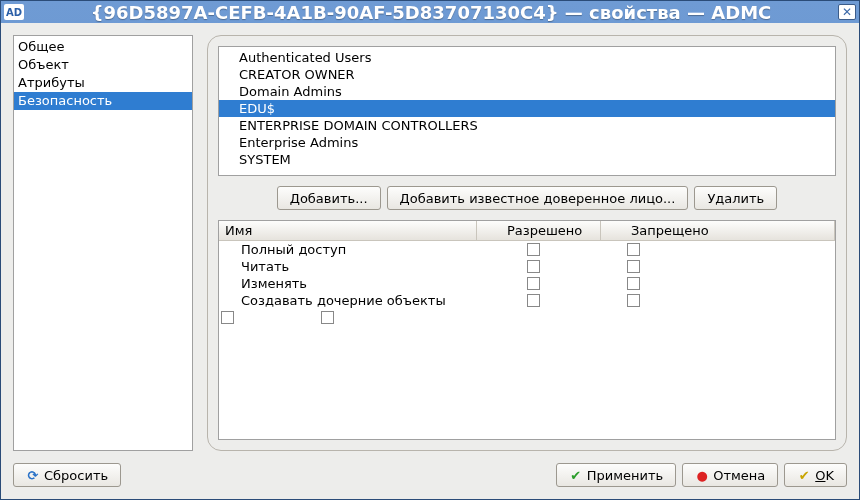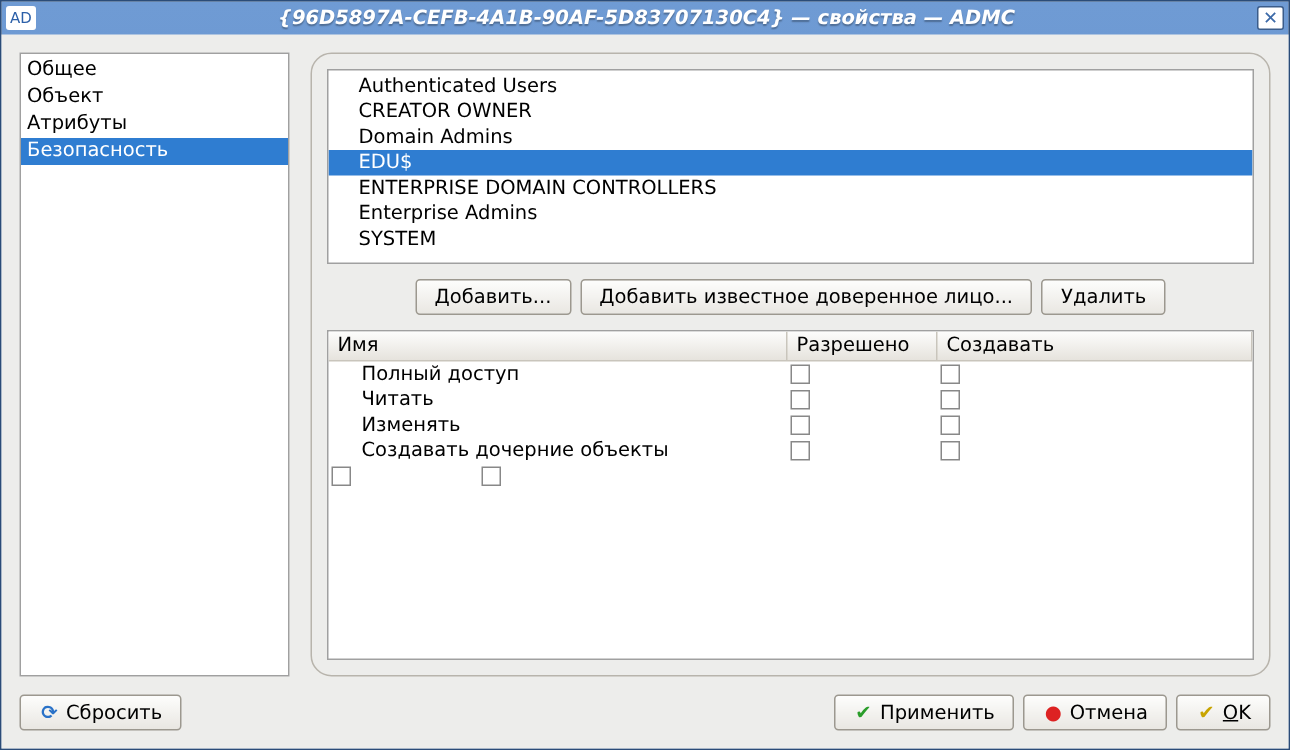--- a/index.html
+++ b/index.html
@@ -24,32 +24,31 @@
     align-items: center;
     justify-content: space-between;
     padding: 0 3px;
     color: #fff;
     font-weight: bold;
   }
   .titlebar .icon-box {
     width: 20px; height: 16px;
     background: #fff;
     color: #2b5fa8;
-    font-weight: normal;
+    font-weight: bold;
     font-size: 10px;
     display: flex;
     align-items: center;
     justify-content: center;
     border-radius: 2px;
   }
   .titlebar .title {
     flex: 1;
     text-align: center;
-    font-style: italic;
-    font-size: 13px;
+    font-size: 18px;
     text-shadow: 0 1px 1px rgba(0,0,0,0.3);
     white-space: nowrap;
     overflow: hidden;
   }
   .titlebar .close-btn {
     width: 18px; height: 16px;
     background: #fff;
     color: #3d6aa8;
     border: 1px solid #3b5c8a;
     border-radius: 2px;
@@ -140,20 +139,21 @@
     border: 1px solid #a0a0a0;
     flex: 1;
     display: flex;
     flex-direction: column;
     overflow: hidden;
   }
   .perm-header {
     display: flex;
     background: linear-gradient(to bottom, #fdfdfc, #e6e3dd);
     border-bottom: 1px solid #c9c5bc;
+    gap: 24px;
   }
   .perm-header .col {
     padding: 2px 6px;
     border-right: 1px solid #c9c5bc;
     font-weight: normal;
   }
   .col-name { flex: 1; }
   .col-allow { width: 100px; text-align: left; }
   .col-deny { width: 210px; text-align: left; }
   .perm-body { flex: 1; overflow: auto; }
@@ -225,21 +225,21 @@
           <button class="btn">Добавить...</button>
           <button class="btn">Добавить известное доверенное лицо...</button>
           <button class="btn">Удалить</button>
         </div>
 
 
         <div class="perm-table">
           <div class="perm-header">
             <div class="col col-name">Имя</div>
             <div class="col col-allow">Разрешено</div>
-            <div class="col col-deny">Создавать</div>
+            <div class="col col-deny">Запрещено</div>
           </div>
           <div class="perm-body" id="permbody">
               <div class="perm-row">
                 <div class="col col-name">Полный доступ</div>
                 <div class="col col-allow">
                   <span class="cbx"></span>
                 </div>
                 <div class="col col-deny">
                   <span class="cbx"></span>
                 </div>

